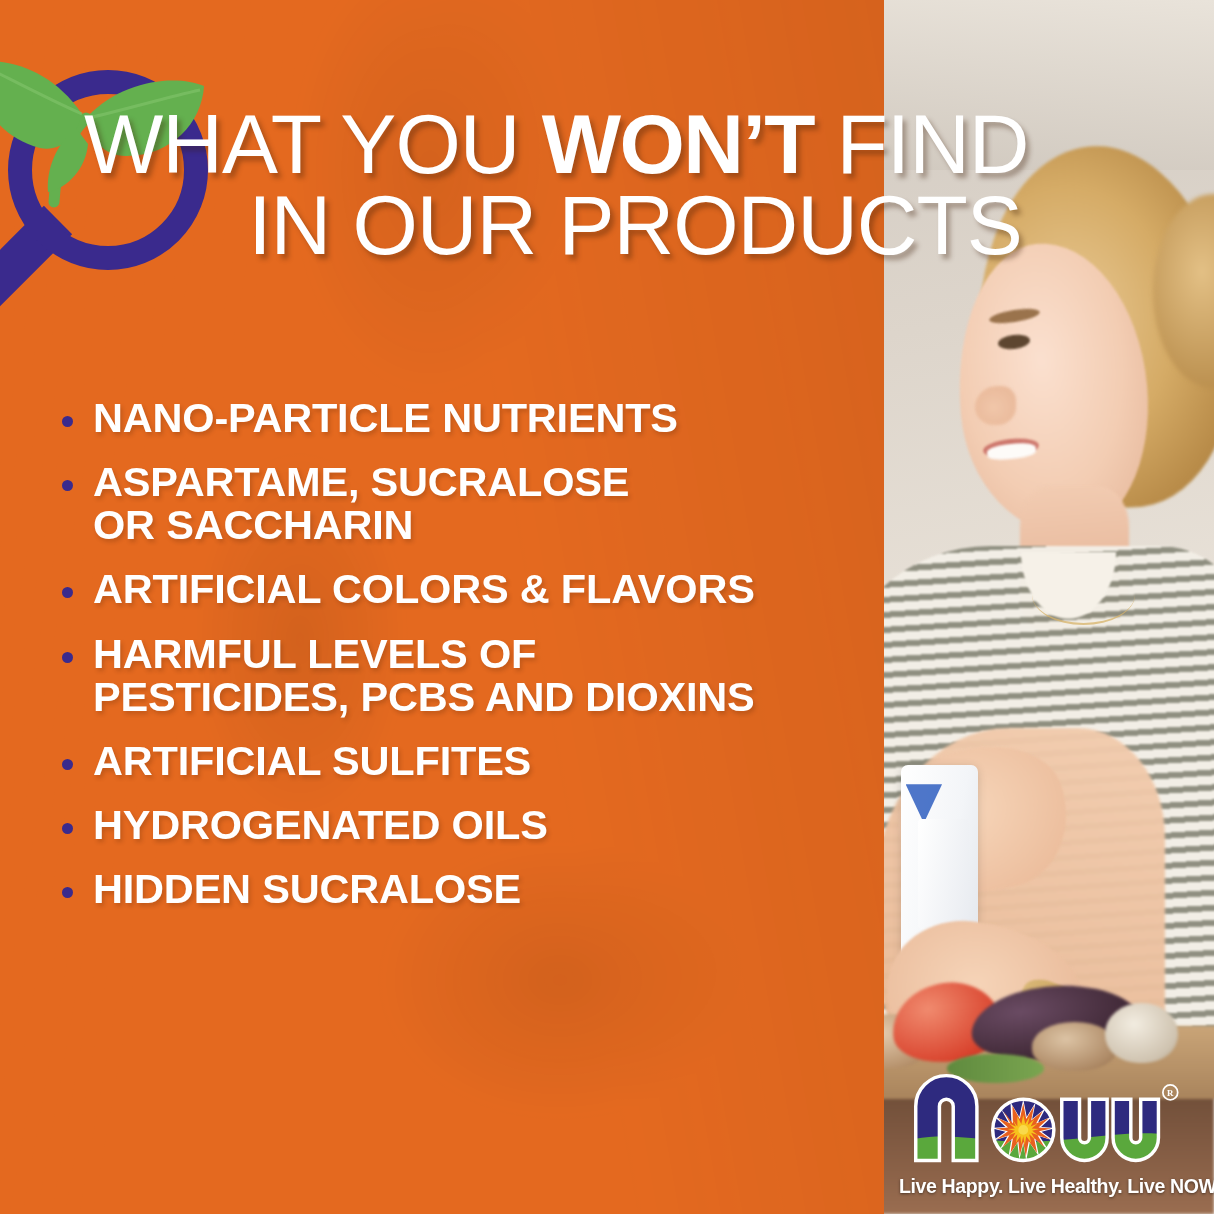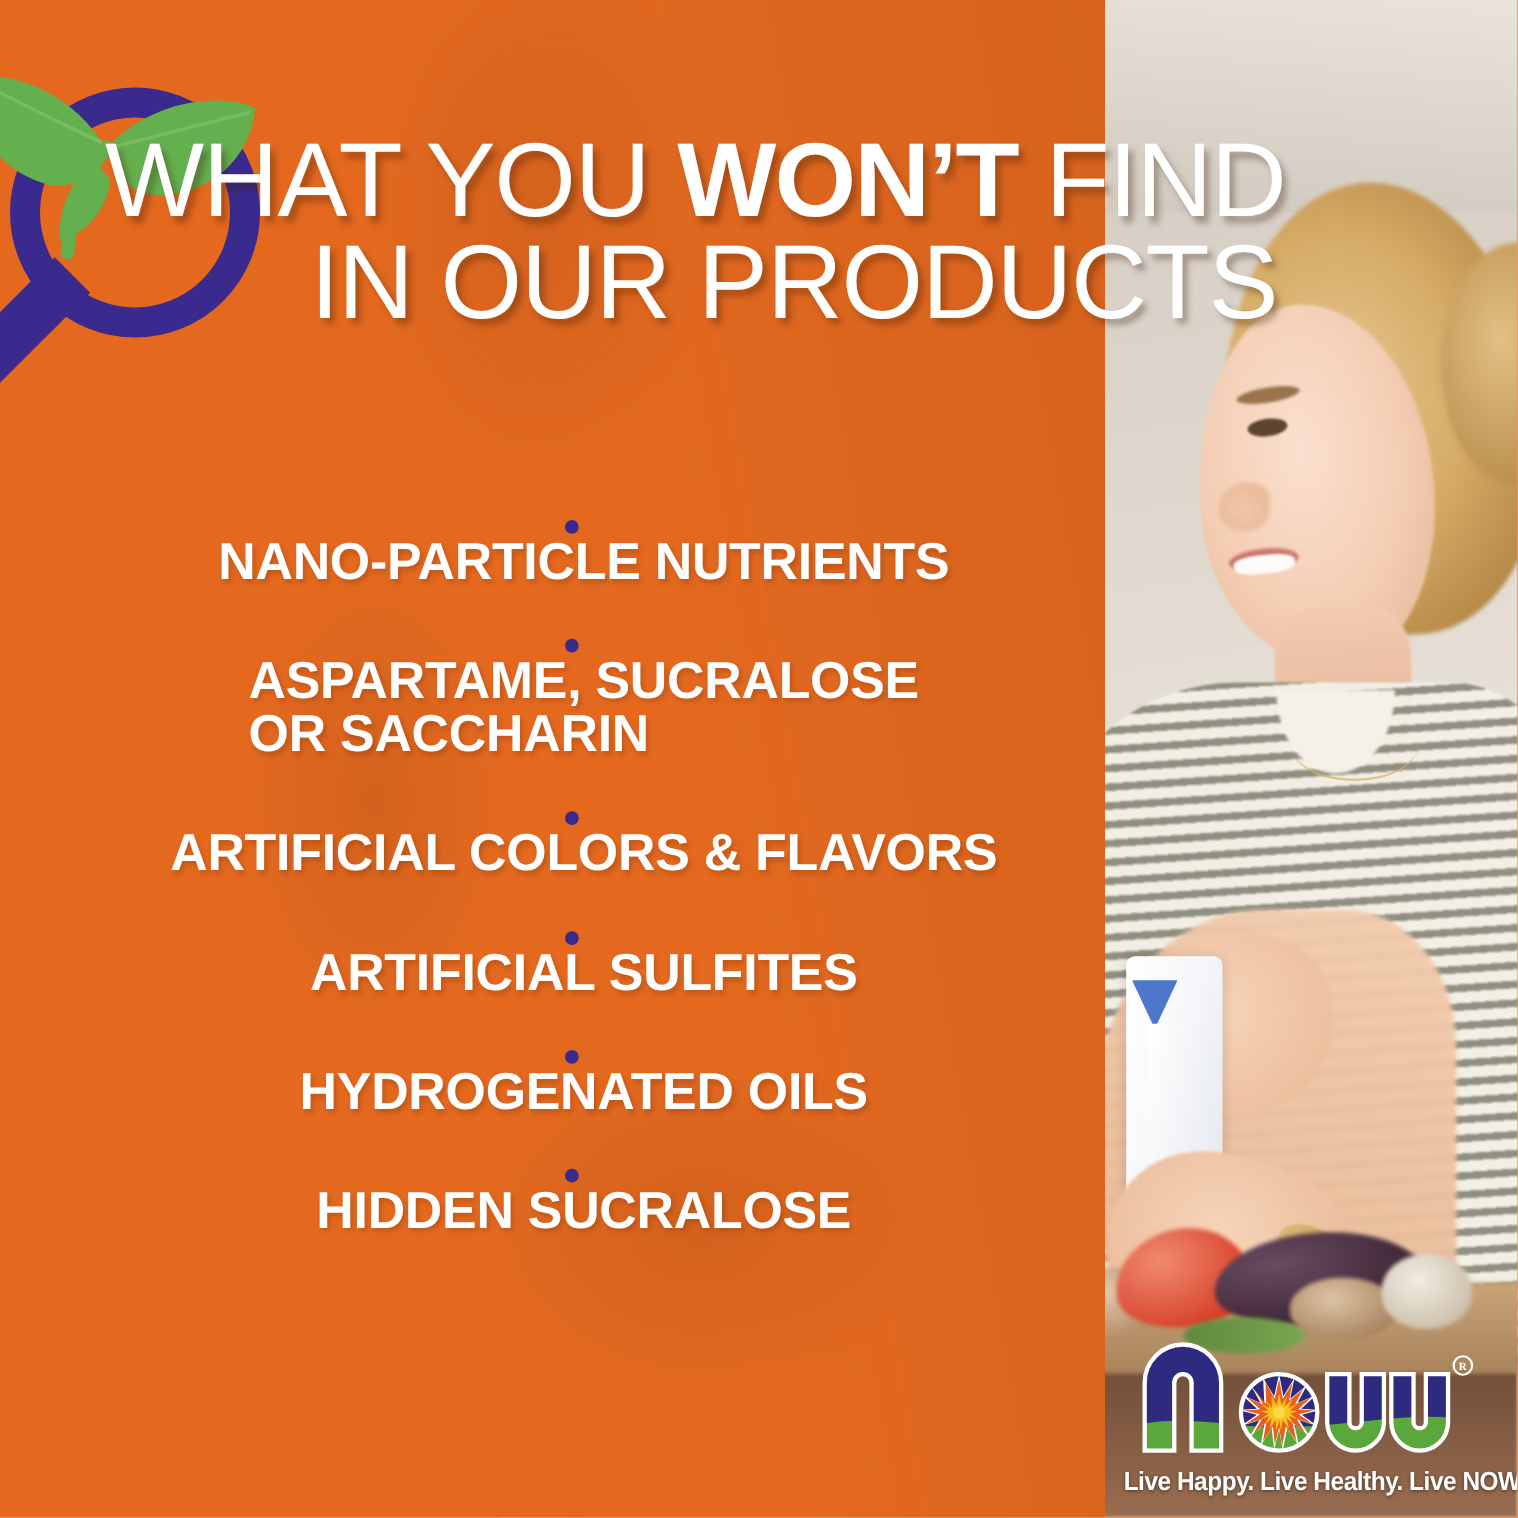--- a/index.html
+++ b/index.html
@@ -301,23 +301,22 @@
   
   #bullets{
     position:absolute;
     left:62px; top:396px;
     width:810px;
     z-index:6;
   }
   .bullet{
     position:relative;
     display:flex;
-    align-items:center;
+    align-items:flex-start;
     margin-bottom:21px;
-    flex-direction:column;
   }
   .bullet:last-child{ margin-bottom:0; }
   .dot{
     flex:0 0 auto;
     width:11px; height:11px;
     border-radius:50%;
     background:#3a2a8d;
     margin-top:20px;
     margin-right:20px;
   }
@@ -433,20 +432,25 @@
       <span class="btext">NANO-PARTICLE NUTRIENTS</span>
     </li>
     <li class="bullet">
       <span class="dot"></span>
       <span class="btext">ASPARTAME, SUCRALOSE
 OR SACCHARIN</span>
     </li>
     <li class="bullet">
       <span class="dot"></span>
       <span class="btext">ARTIFICIAL COLORS &amp; FLAVORS</span>
+    </li>
+    <li class="bullet">
+      <span class="dot"></span>
+      <span class="btext">HARMFUL LEVELS OF
+PESTICIDES, PCBS AND DIOXINS</span>
     </li>
     <li class="bullet">
       <span class="dot"></span>
       <span class="btext">ARTIFICIAL SULFITES</span>
     </li>
     <li class="bullet">
       <span class="dot"></span>
       <span class="btext">HYDROGENATED OILS</span>
     </li>
     <li class="bullet">

